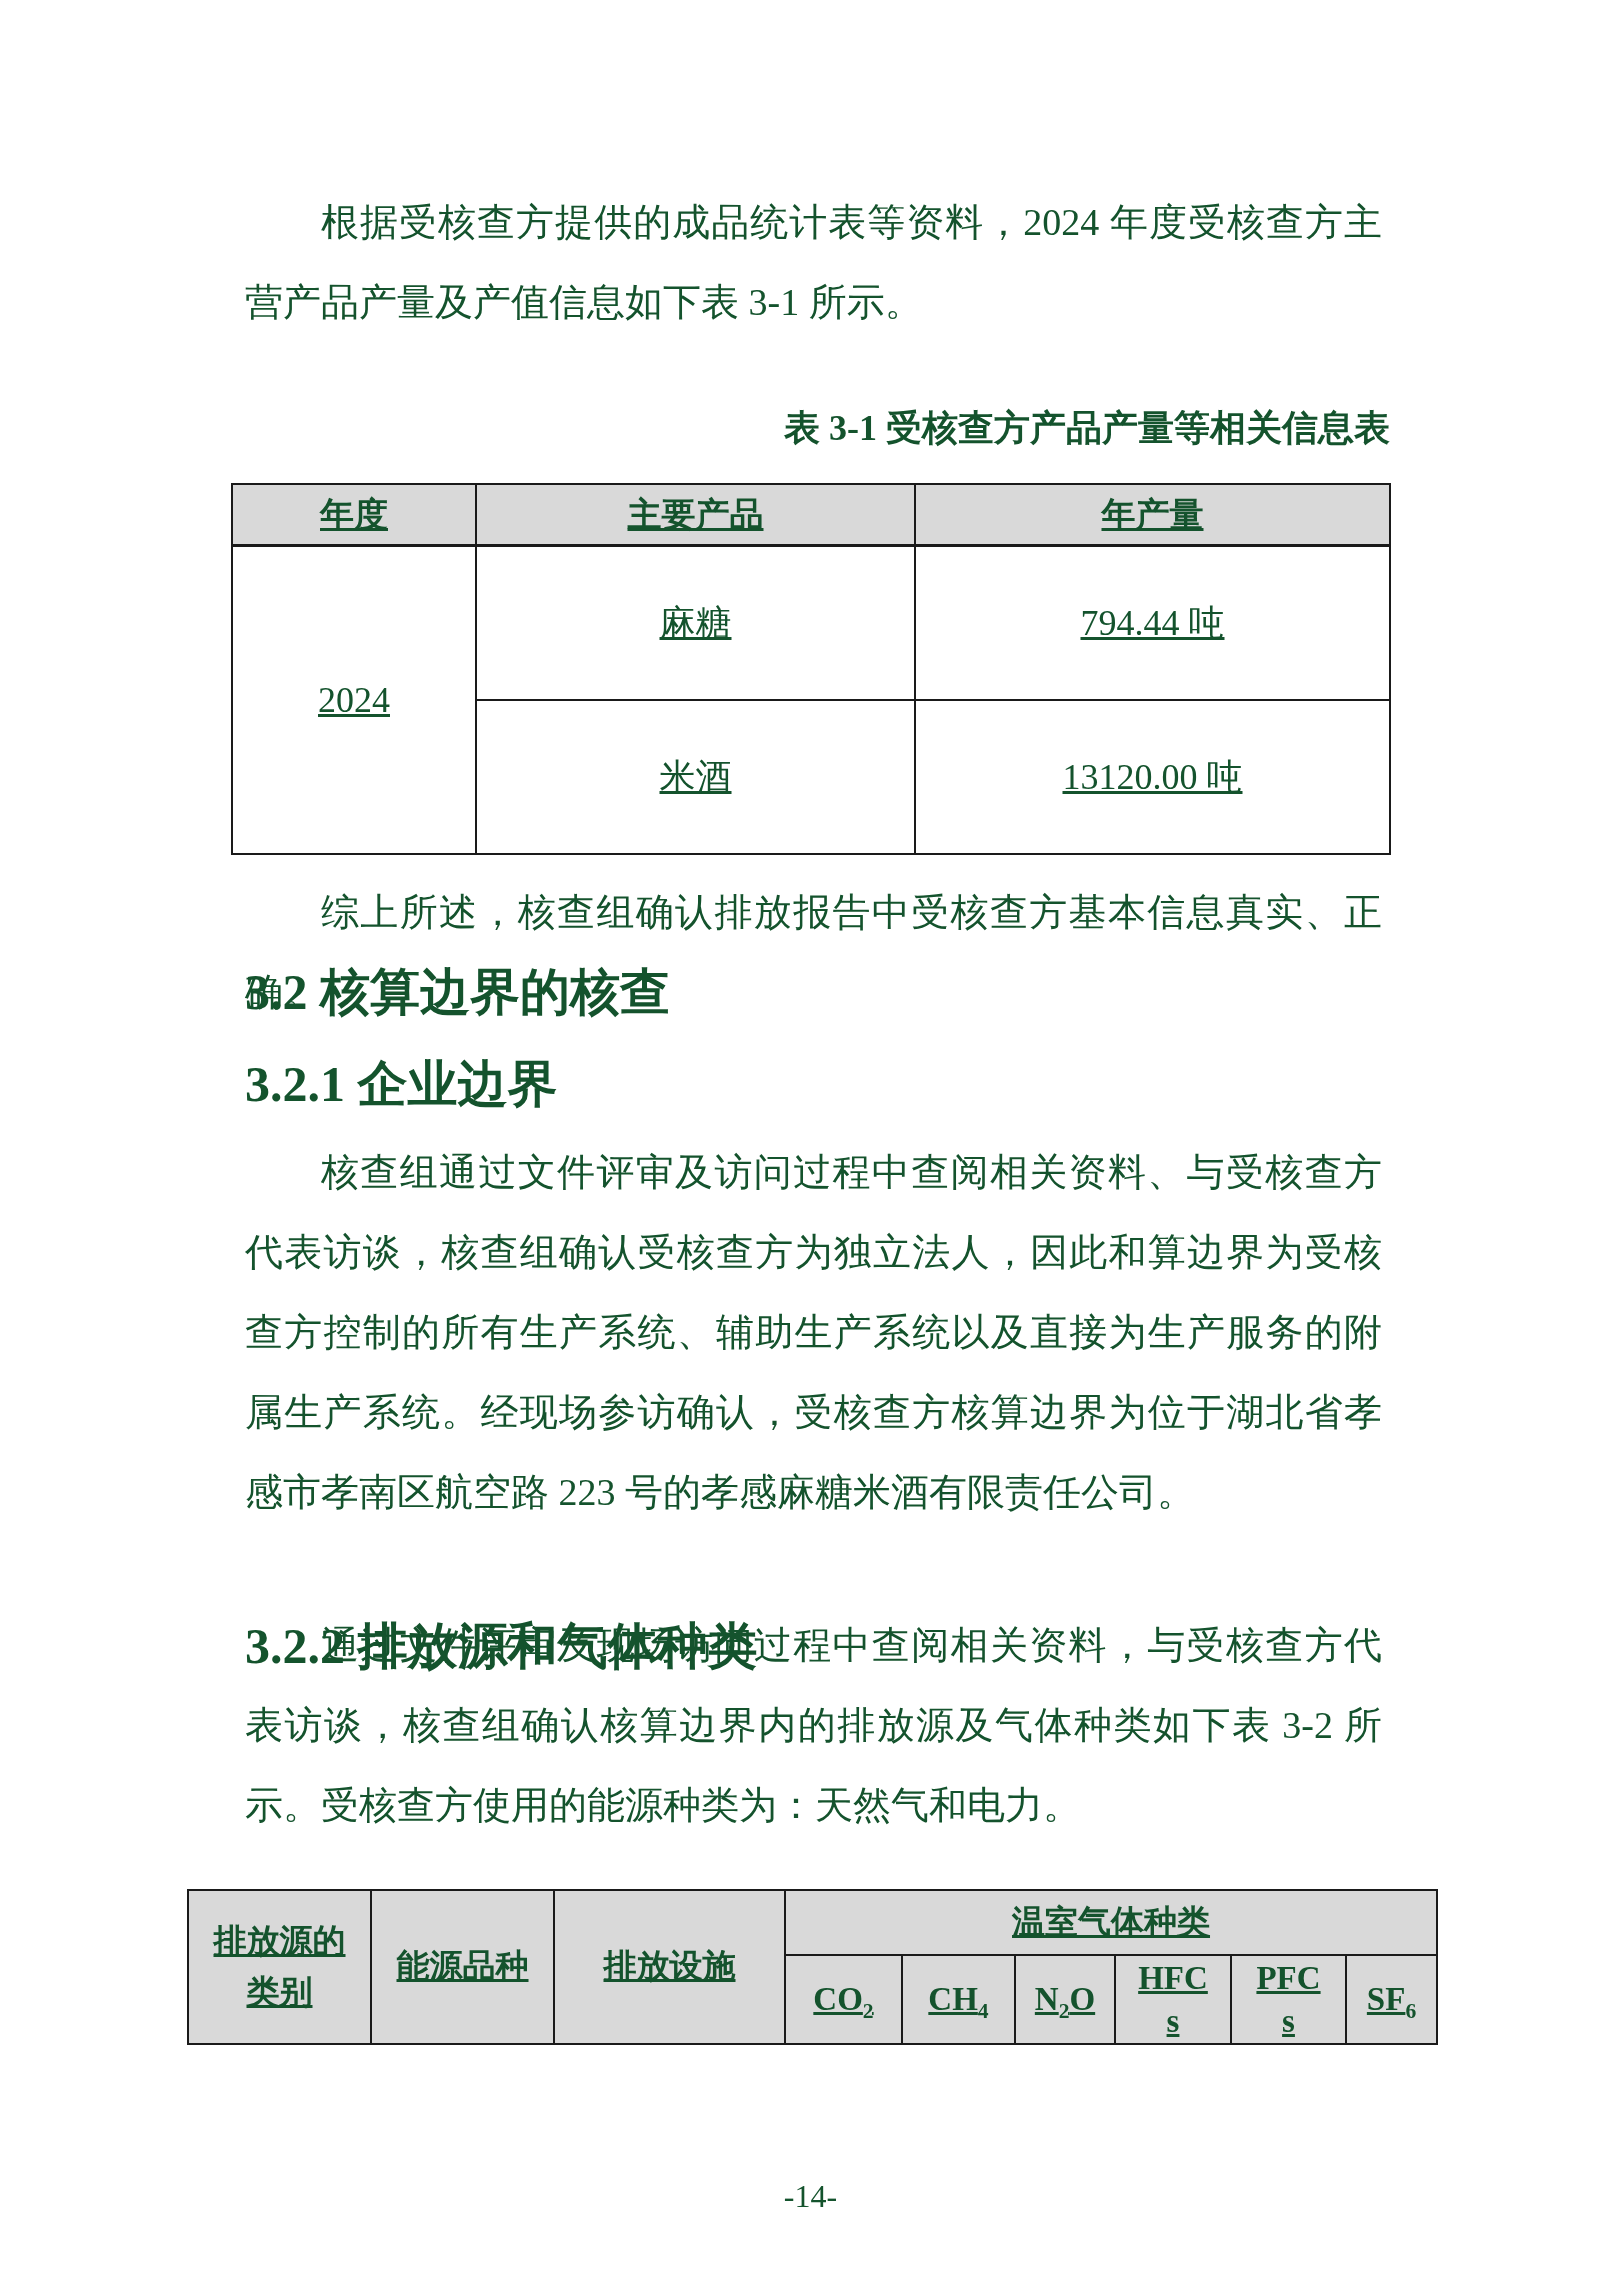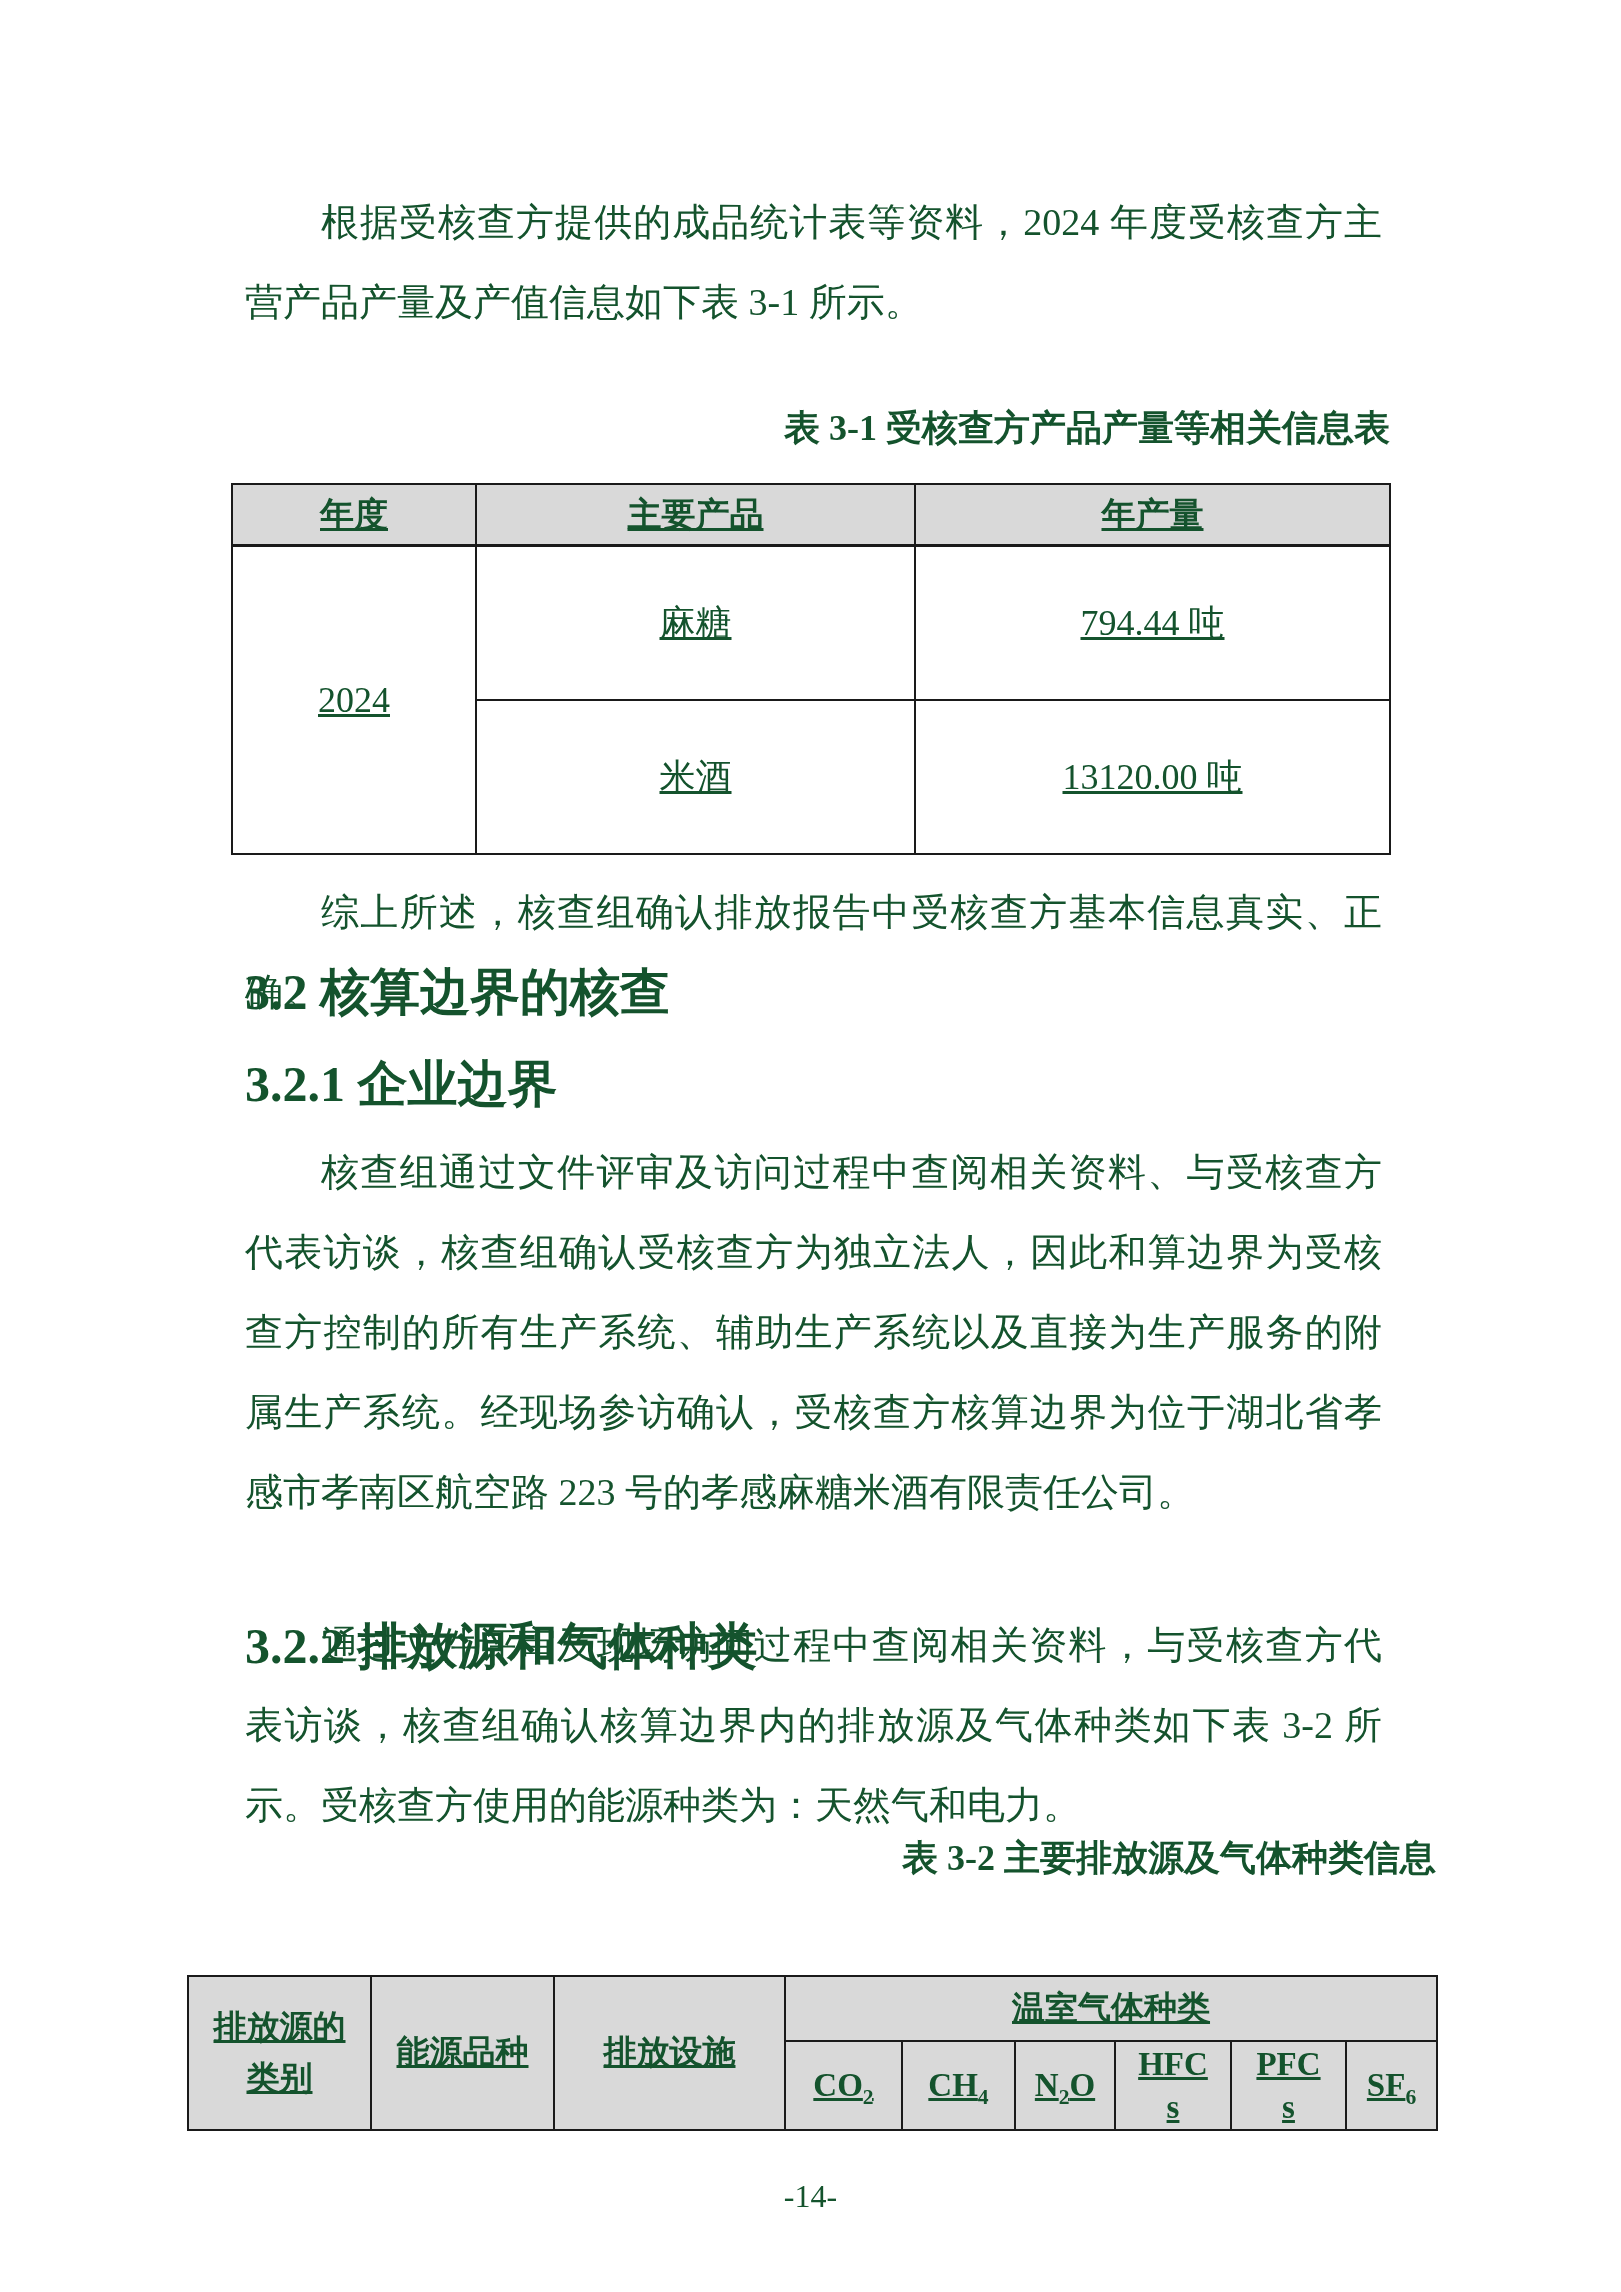--- a/index.html
+++ b/index.html
@@ -55,21 +55,21 @@
   .t31 { width: 1159px; top: 483px; left: 231px; }
   .t31 thead th {
     background: #d9d9d9;
     height: 59px;
     font-size: 34px;
     font-weight: bold;
     border-bottom: 3.9px solid #1a1a1a;
   }
   .t31 tbody td { height: 152px; font-size: 36px; }
   
-  .t32 { width: 1249px; top: 1975px; left: 187px; }
+  .t32 { width: 1249px; top: 1889px; left: 187px; }
   .t32 th {
     background: #d9d9d9;
     font-size: 33px;
     font-weight: bold;
     line-height: 1.55;
   }
   .t32 tr.r1 { height: 65px; }
   .t32 tr.r2 { height: 89px; }
   .t32 th.wrap { padding: 0 15.7px; }
   .t32 th.gas-cell { white-space: pre-line; line-height: 1.3; }
@@ -123,21 +123,20 @@
   <div class="heading" style="top:970px;">3.2 核算边界的核查</div>
 
   <div class="heading" style="top:1062px;">3.2.1 企业边界</div>
 
   <div class="para" style="top:1132px;">核查组通过文件评审及访问过程中查阅相关资料、与受核查方代表访谈，核查组确认受核查方为独立法人，因此和算边界为受核查方控制的所有生产系统、辅助生产系统以及直接为生产服务的附属生产系统。经现场参访确认，受核查方核算边界为位于湖北省孝感市孝南区航空路 223 号的孝感麻糖米酒有限责任公司。</div>
 
   <div class="heading" style="top:1624px;">3.2.2 排放源和气体种类</div>
 
   <div class="para" style="top:1605px;">通过文件评审及现场访问过程中查阅相关资料，与受核查方代表访谈，核查组确认核算边界内的排放源及气体种类如下表 3-2 所示。受核查方使用的能源种类为：天然气和电力。</div>
 
-  <div class="caption" style="top:1835px; left:187px; width:1249px;">表 3-2 主要排放源及气体种类信息</div>
 
   <table class="doc-table t32">
     <colgroup>
       <col style="width:183px">
       <col style="width:183px">
       <col style="width:231px">
       <col style="width:117px">
       <col style="width:113px">
       <col style="width:100px">
       <col style="width:116px">

